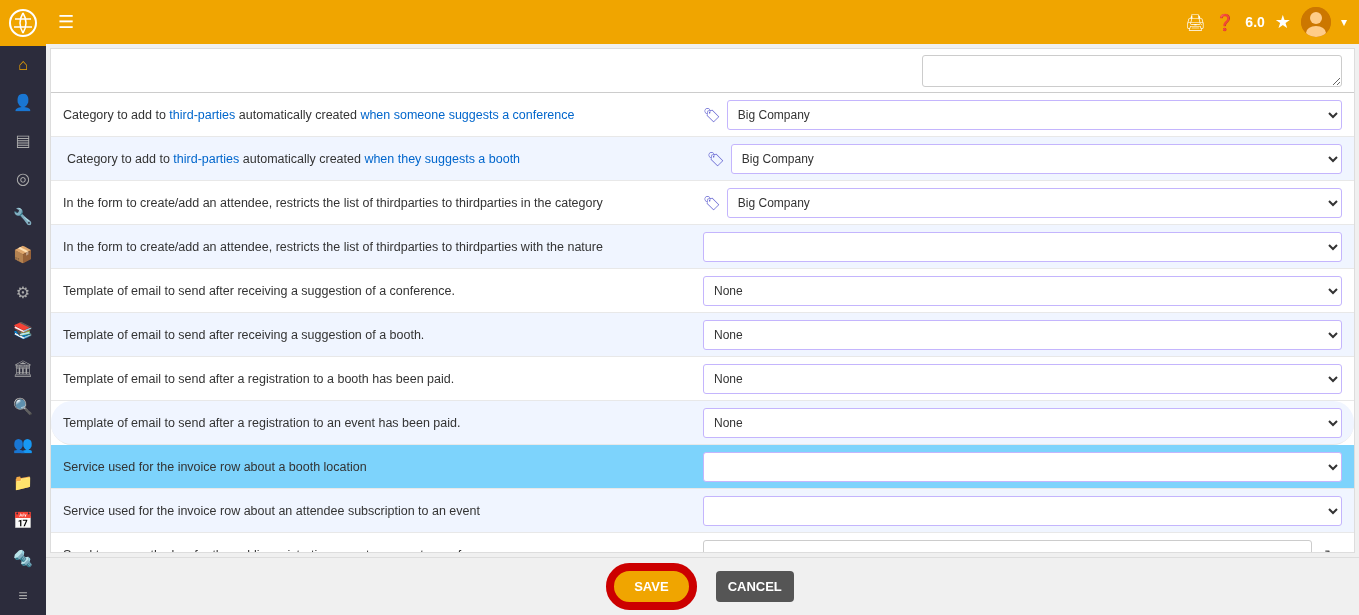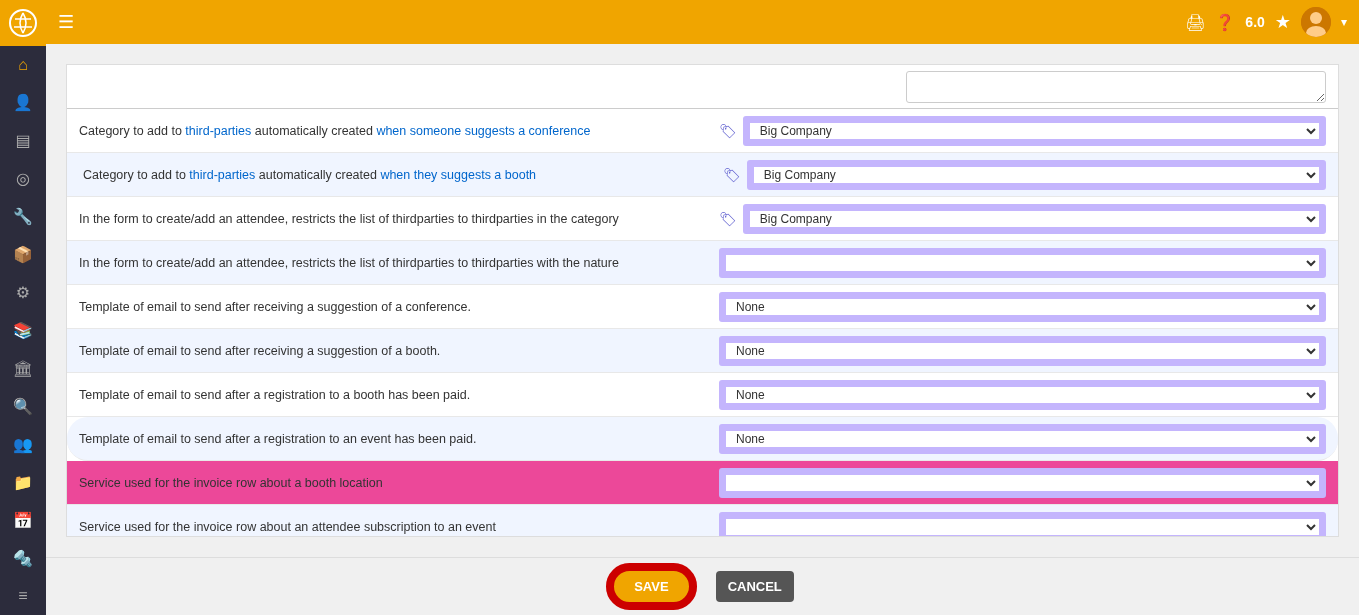--- a/index.html
+++ b/index.html
@@ -84,21 +84,21 @@
       cursor: pointer;
       overflow: hidden;
     }
 
     
     .form-area {
       flex: 1;
       background: white;
       overflow-y: auto;
       border: 1px solid #ddd;
-      margin: 20px;
+      margin: 4px;
       position: relative;
     }
 
     .form-row {
       display: flex;
       align-items: center;
       border-bottom: 1px solid #e8e8e8;
       min-height: 44px;
       padding: 6px 12px;
     }
@@ -128,21 +128,21 @@
     }
 
     .tag-icon {
       color: #5555cc;
       font-size: 14px;
     }
 
     select.form-select {
       flex: 1;
       height: 30px;
-      border: 7px solid #c4b5fd;
+      border: 1px solid #c4b5fd;
       border-radius: 3px;
       padding: 0 6px;
       font-size: 12px;
       background: white;
       cursor: pointer;
       color: #333;
     }
 
     .form-input {
       flex: 1;
@@ -354,21 +354,21 @@
       <div class="form-label">
         Template of email to send after a registration to an event has been paid.
       </div>
       <div class="form-control-wrap">
         <select class="form-select">
           <option>None</option>
         </select>
       </div>
     </div>
 
-    <div class="form-row" style="background: #ec4899;">
+    <div class="form-row" style="background: #7dd3fc;">
       <div class="form-label">
         Service used for the invoice row about a booth location
       </div>
       <div class="form-control-wrap">
         <select class="form-select">
           <option value=""></option>
           <option>Service1</option>
         </select>
       </div>
     </div>

